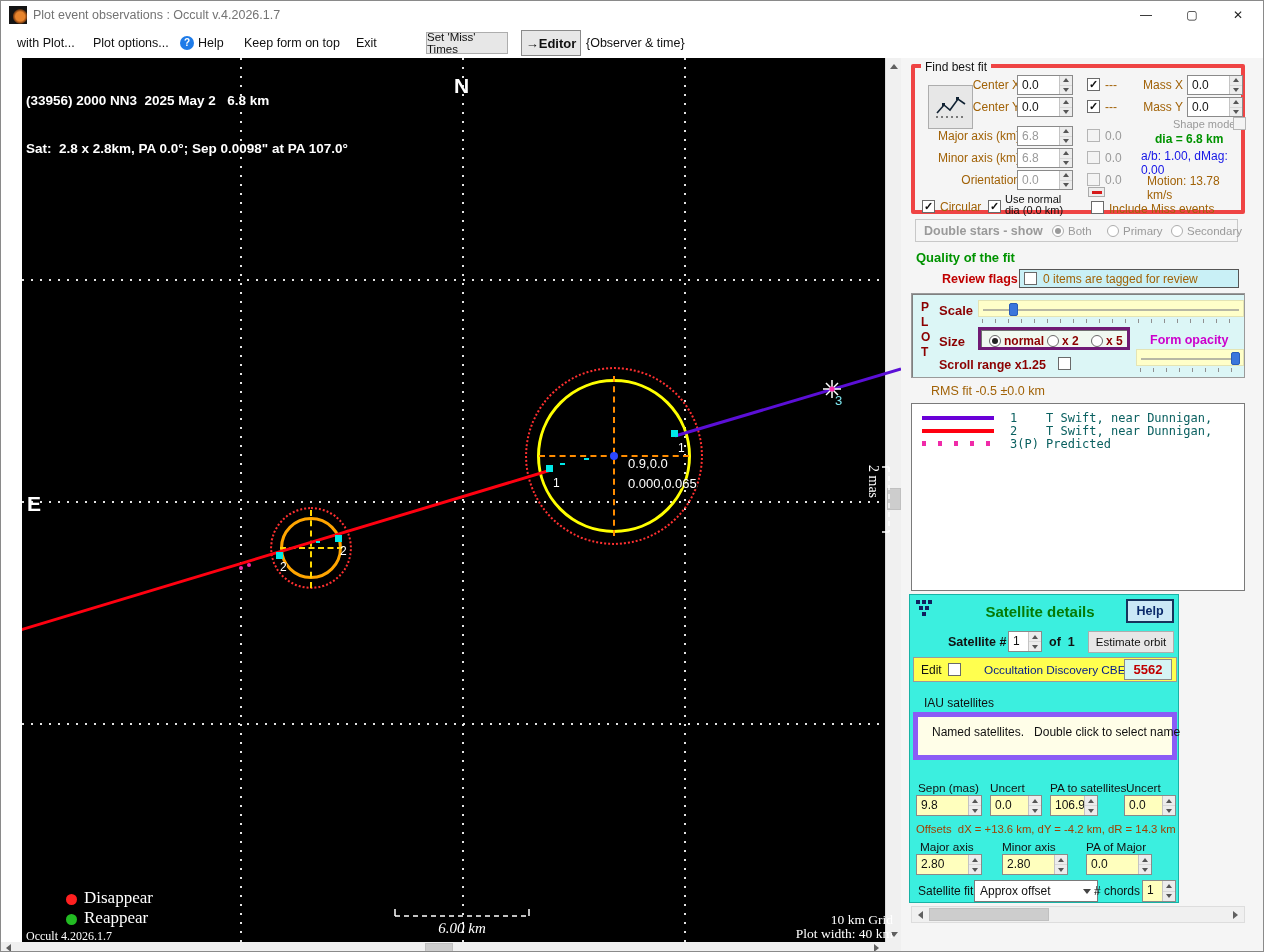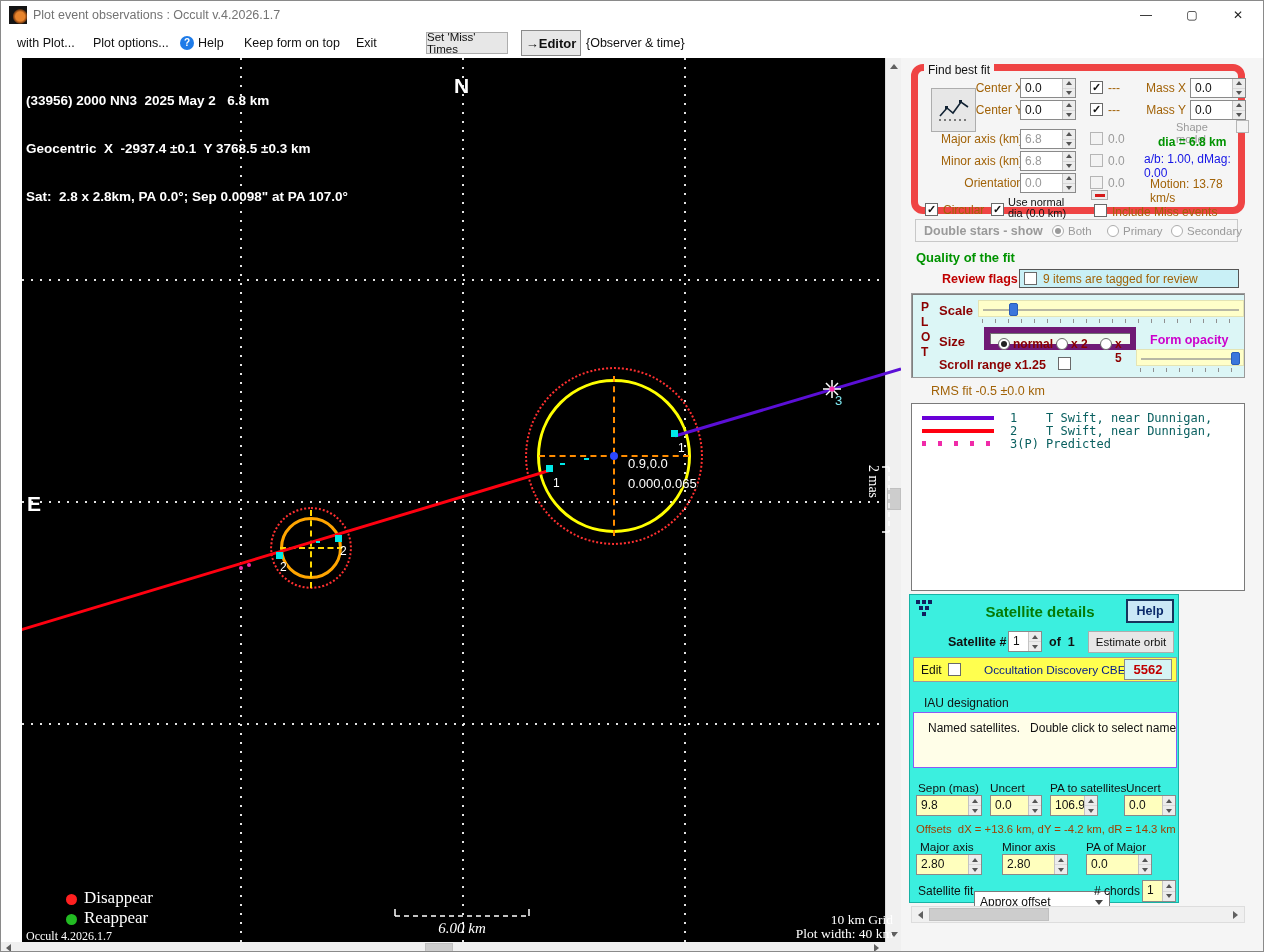--- a/index.html
+++ b/index.html
@@ -19,21 +19,21 @@
 .vgrid{top:0;height:884px;width:2px;background:repeating-linear-gradient(to bottom,rgba(240,240,240,.95) 0 2px,transparent 2px 9px)}
 .hgrid{left:0;width:879px;height:2px;background:repeating-linear-gradient(to right,rgba(240,240,240,.95) 0 2px,transparent 2px 9px)}
 .phead{color:#fff;font-size:13.5px;font-weight:bold;line-height:16px;text-shadow:0 0 1px #000}
 .ring{border-radius:50%}
 .plabel{color:#fff;font-size:12px;z-index:5;text-shadow:1px 1px 0 #000}
 .cyansq{width:7px;height:7px;background:#00E8E8;z-index:4}
 .cyantick{height:2px;background:#00E8E8;z-index:4}
 .serif{font-family:"Liberation Serif",serif;color:#fff}
 
 .rp{left:900px;top:57px;width:364px;height:895px;background:#F5F5F5;font-size:12px;color:#111}
-.group{border:7px solid #ef4444;border-radius:12px}
+.group{border:4px solid #ef4444;border-radius:2px}
 .glabel{position:absolute;top:-8px;left:6px;background:#F5F5F5;padding:0 4px;font-size:12px;color:#111}
 .lbl{font-size:12px;color:#a16207}
 .rlbl{text-align:right}
 .gray{color:#9a9a9a}
 .darkred{color:#8B0000;font-weight:bold}
 .greenb{color:#009300;font-weight:bold}
 .magenta{color:#CC00CC;font-weight:bold}
 .navy{color:#001A8C}
 .spin{background:#fff;border:1px solid #8a8a8a;display:flex}
 .spin .v{flex:1;font-size:12px;padding:2px 1px 0 4px;overflow:hidden;white-space:nowrap}
@@ -97,21 +97,20 @@
 
   <div class="abs vgrid" style="left:218px"></div>
   <div class="abs vgrid" style="left:440px"></div>
   <div class="abs vgrid" style="left:662px"></div>
   <div class="abs hgrid" style="top:221px"></div>
   <div class="abs hgrid" style="top:443px"></div>
   <div class="abs hgrid" style="top:665px"></div>
 
   <div class="abs phead pre" style="left:4px;top:3px;z-index:6">
     <div>(33956) 2000 NN3  2025 May 2   6.8 km</div>
-    <div>Geocentric  X  -2937.4 ±0.1  Y 3768.5 ±0.3 km</div>
     <div>Sat:  2.8 x 2.8km, PA 0.0°; Sep 0.0098" at PA 107.0°</div>
   </div>
   <div class="abs" style="left:432px;top:16px;color:#fff;font-size:21px;font-weight:bold;z-index:6">N</div>
   <div class="abs" style="left:5px;top:434px;color:#fff;font-size:21px;font-weight:bold;z-index:6">E</div>
 
   <div class="abs ring" style="left:248px;top:449px;width:82px;height:82px;border:2px dotted #FF3030;z-index:1"></div>
   <div class="abs ring" style="left:258px;top:459px;width:62px;height:62px;border:3px solid #FFA500;z-index:2"></div>
   <div class="abs" style="left:288px;top:452px;height:78px;border-left:2px dashed #FFD700;z-index:2"></div>
   <div class="abs" style="left:258px;top:489px;width:63px;border-top:2px dashed #FFD700;z-index:2"></div>
 
@@ -326,36 +325,36 @@
     <span class="abs rad dis" style="left:191px;top:5px"></span>
     <span class="abs gray" style="left:207px;top:5px;font-size:11.5px">Primary</span>
     <span class="abs rad dis" style="left:255px;top:5px"></span>
     <span class="abs gray" style="left:271px;top:5px;font-size:11.5px">Secondary</span>
   </div>
 
   <div class="abs greenb" style="left:15px;top:192px;font-size:13px">Quality of the fit</div>
   <div class="abs" style="left:41px;top:214px;color:#C00000;font-weight:bold;font-size:12.5px">Review flags</div>
   <div class="abs" style="left:118px;top:211px;width:220px;height:19px;background:#C9F0F6;border:1px solid #555">
     <span class="abs cb" style="left:4px;top:2px"></span>
-    <span class="abs lbl" style="left:23px;top:2px">9 items are tagged for review</span>
+    <span class="abs lbl" style="left:23px;top:2px">0 items are tagged for review</span>
   </div>
 
   <div class="abs" style="left:10px;top:235px;width:334px;height:85px;background:#DCF6F6;border:1px solid #9a9a9a;box-shadow:inset 1px 1px 0 #808080">
     <div class="abs darkred" style="left:9px;top:6px;font-size:12px">P</div>
     <div class="abs darkred" style="left:9px;top:21px;font-size:12px">L</div>
     <div class="abs darkred" style="left:9px;top:36px;font-size:12px">O</div>
     <div class="abs darkred" style="left:9px;top:51px;font-size:12px">T</div>
     <div class="abs darkred" style="left:27px;top:9px;font-size:13px">Scale</div>
     <div class="abs slider" style="left:66px;top:6px;width:266px;height:17px">
         <i class="groove"></i>
         <i class="sthumb" style="left:30px"></i>
       </div>
     <div class="abs ticks" style="left:70px;top:25px;width:258px"></div>
     <div class="abs darkred" style="left:27px;top:40px;font-size:13px">Size</div>
-    <div class="abs" style="left:72px;top:33px;width:152px;height:23px;background:#F0F8F0;border:6px solid #701a75;box-shadow:inset 1px 1px 0 #707070">
+    <div class="abs" style="left:66px;top:33px;width:152px;height:23px;background:#F0F8F0;border:3px solid #701a75;box-shadow:inset 1px 1px 0 #707070">
       <span class="abs rad sel" style="left:8px;top:5px"></span>
       <span class="abs darkred" style="left:23px;top:4px;font-size:12px">normal</span>
       <span class="abs rad" style="left:66px;top:5px"></span>
       <span class="abs darkred" style="left:81px;top:4px;font-size:12px">x 2</span>
       <span class="abs rad" style="left:110px;top:5px"></span>
       <span class="abs darkred" style="left:125px;top:4px;font-size:12px">x 5</span>
     </div>
     <div class="abs magenta" style="left:238px;top:39px;font-size:12.5px">Form opacity</div>
     <div class="abs slider" style="left:224px;top:55px;width:108px;height:17px">
         <i class="groove"></i>
@@ -412,22 +411,22 @@
         </span>
       </div>
     <div class="abs pre" style="left:139px;top:40px;font-weight:bold;font-size:12.5px">of  1</div>
     <div class="abs btn" style="left:178px;top:36px;width:86px;height:22px">Estimate orbit</div>
     <div class="abs" style="left:3px;top:62px;width:264px;height:25px;background:#FFFF4F;border:1px solid #9a9a9a">
       <span class="abs" style="left:7px;top:5px;font-size:12px">Edit</span>
       <span class="abs cb" style="left:34px;top:5px"></span>
       <span class="abs navy" style="left:70px;top:5px;font-size:11.8px">Occultation Discovery CBET</span>
       <span class="abs" style="left:210px;top:1px;width:48px;height:21px;background:#D5F4F4;border:1px solid #8a8a8a;display:flex;align-items:center;justify-content:center;color:#C00000;font-weight:bold;font-size:13px">5562</span>
     </div>
-    <div class="abs" style="left:14px;top:101px;font-size:12px">IAU designation</div>
-    <div class="abs" style="left:3px;top:117px;width:264px;height:56px;background:#FFFEE8;border:1px solid #8b5cf6">
+    <div class="abs" style="left:14px;top:101px;font-size:12px">IAU satellites</div>
+    <div class="abs" style="left:3px;top:117px;width:264px;height:48px;background:#FFFEE8;border:5px solid #8b5cf6">
       <span class="abs pre" style="left:14px;top:8px;font-size:12px">Named satellites.   Double click to select name</span>
     </div>
     <div class="abs" style="left:8px;top:186px;font-size:11.8px">Sepn (mas)</div>
     <div class="abs" style="left:80px;top:186px;font-size:11.8px">Uncert</div>
     <div class="abs" style="left:140px;top:186px;font-size:11.8px">PA to satellites</div>
     <div class="abs" style="left:216px;top:186px;font-size:11.8px">Uncert</div>
     <div class="abs spin yel" style="left:6px;top:200px;width:66px;height:21px">
         <span class="v">9.8</span>
         <span class="btns">
           <i>
@@ -502,21 +501,21 @@
         <span class="btns">
           <i>
             <b class="tri-u"></b>
           </i>
           <i>
             <b class="tri-d"></b>
           </i>
         </span>
       </div>
     <div class="abs" style="left:8px;top:289px;font-size:12px">Satellite fit</div>
-    <div class="abs combo" style="left:64px;top:296px;width:136px;height:22px">
+    <div class="abs combo" style="left:64px;top:285px;width:124px;height:22px">
         <span>Approx offset</span>
         <i class="chev"></i>
       </div>
     <div class="abs" style="left:184px;top:289px;font-size:12px"># chords</div>
     <div class="abs spin yel" style="left:232px;top:285px;width:34px;height:22px">
         <span class="v">1</span>
         <span class="btns">
           <i>
             <b class="tri-u"></b>
           </i>

